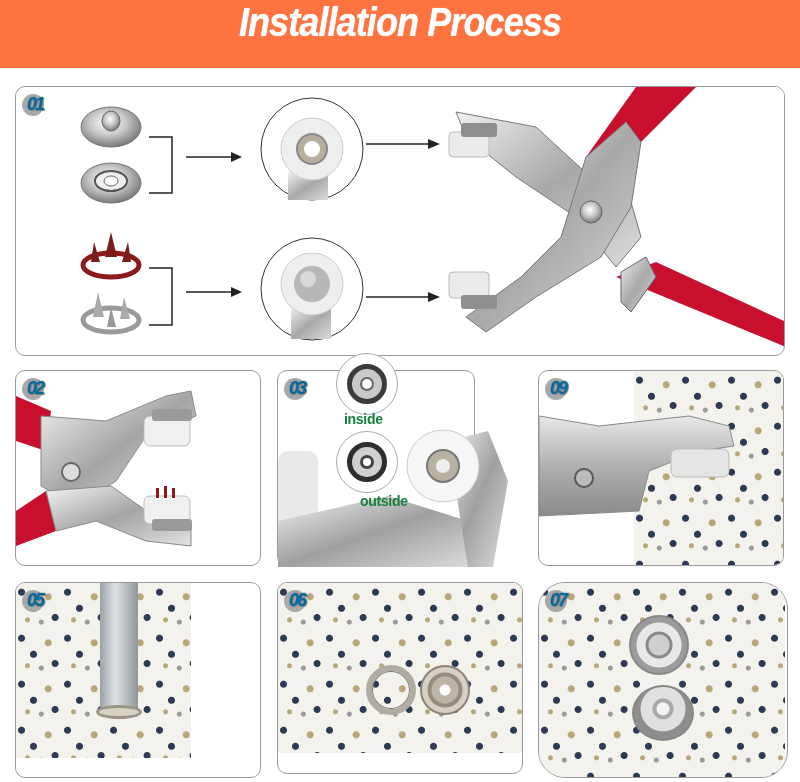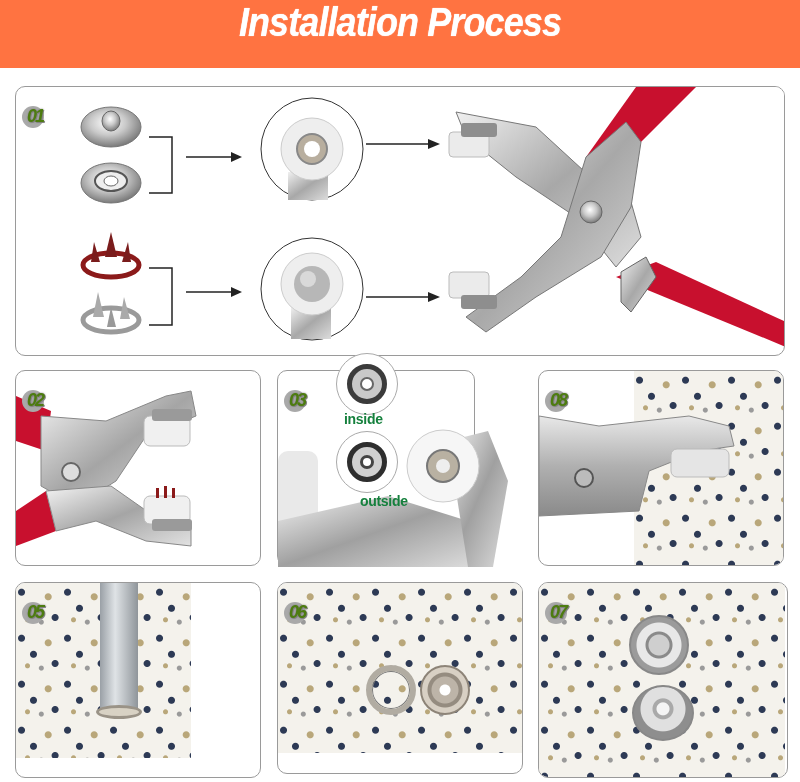--- a/index.html
+++ b/index.html
@@ -1,20 +1,20 @@
 <!DOCTYPE html>
 <html><head>
 <meta charset="utf-8">
 <style>
   * { box-sizing: border-box; margin: 0; padding: 0; }
   body { width: 800px; height: 782px; background: #ffffff; font-family: "Liberation Sans", sans-serif; position: relative; overflow: hidden; }
   .banner { position: absolute; left: 0; top: 0; width: 800px; height: 68px; background: #ff7341; display: flex; align-items: flex-start; justify-content: center; }
   .banner h1 { color: #ffffff; font-family: "Liberation Sans", sans-serif; font-weight: 900; font-style: italic; font-size: 40px; letter-spacing: -1px; transform: scaleX(0.9); text-shadow: 0 0 1px #fff; }
   .panel { position: absolute; border: 1.5px solid #9a9a9a; border-radius: 10px; background: #ffffff; overflow: hidden; }
-  .badge { position: absolute; left: 6px; top: 6px; width: 26px; height: 22px; display: flex; align-items: center; justify-content: center; font-family: "Liberation Sans", sans-serif; font-weight: 900; font-style: italic; font-size: 18px; color: #4d7c0f; letter-spacing: -2px; z-index: 5; text-shadow: 0 0 2px #777, 1px 1px 0 #888; margin-top: 12px; }
+  .badge { position: absolute; left: 6px; top: 6px; width: 26px; height: 22px; display: flex; align-items: center; justify-content: center; font-family: "Liberation Sans", sans-serif; font-weight: 900; font-style: italic; font-size: 18px; color: #0369a1; letter-spacing: -2px; z-index: 5; text-shadow: 0 0 2px #777, 1px 1px 0 #888; }
   .badge::before { content: ""; position: absolute; left: 0; top: 1px; width: 22px; height: 22px; border-radius: 50%; background: #a9a9a9; z-index: -1; }
   .abs { position: absolute; }
   .fabric { background-color: #f4f2ec; background-image:
       radial-gradient(circle at 12% 20%, #2d3a55 0 3px, transparent 4px),
       radial-gradient(circle at 38% 55%, #2d3a55 0 3px, transparent 4px),
       radial-gradient(circle at 70% 30%, #b9a77a 0 3px, transparent 4px),
       radial-gradient(circle at 85% 75%, #2d3a55 0 3px, transparent 4px),
       radial-gradient(circle at 55% 85%, #9a9a9a 0 2px, transparent 3px),
       radial-gradient(circle at 25% 80%, #b9a77a 0 2px, transparent 3px);
     background-size: 46px 46px; }
@@ -162,21 +162,21 @@
   <div class="abs" style="left:58px; top:60px; width:62px; height:62px; border-radius:50%; background:#fff; border:1px solid #aaa; display:flex; align-items:center; justify-content:center;">
     <div style="width:40px;height:40px;border-radius:50%;border:5px solid #2e2e2e;background:#d0d0d0;display:flex;align-items:center;justify-content:center;">
         <div style="width:14px;height:14px;border-radius:50%;background:#fff;border:3px solid #444;"></div>
       </div>
   </div>
   <div class="label-red" style="left:60px; top:122px;margin-left:22px;">outside</div>
 </div>
 
 <div class="panel" style="left:538px; top:370px; width:246px; height:196px;">
   <div class="abs fabric" style="left:95px; top:0; width:151px; height:196px;"></div>
-  <div class="badge">08</div>
+  <div class="badge">09</div>
   <svg class="abs" width="246" height="196" viewBox="0 0 246 196">
     <defs>
         <linearGradient id="steel4" x1="0" y1="0" x2="0" y2="1">
           <stop offset="0" stop-color="#e8e8e8"></stop>
           <stop offset="0.5" stop-color="#b0b0b0"></stop>
           <stop offset="1" stop-color="#8a8a8a"></stop>
         </linearGradient>
       </defs>
     <path d="M0,45 L60,55 L150,45 L190,55 L195,75 L160,80 L110,100 L100,140 L0,145 Z" fill="url(#steel4)" stroke="#888"></path>
     <circle cx="45" cy="107" r="9" fill="#bbb" stroke="#555" stroke-width="2"></circle>
@@ -191,18 +191,18 @@
   <div class="abs" style="left:80px; top:122px; width:46px; height:14px; border-radius:50%; border:3px solid #9a9387; background:#d8d2c4;"></div>
 </div>
 
 <div class="panel" style="left:277px; top:582px; width:246px; height:192px;">
   <div class="abs fabric" style="left:0; top:0; width:246px; height:170px;"></div>
   <div class="badge">06</div>
   <div class="abs" style="left:88px; top:82px; width:50px; height:50px; border-radius:50%; border:6px solid #b1aca2; background:transparent; box-shadow: inset 0 0 0 1px #777;"></div>
   <div class="abs" style="left:142px; top:82px; width:50px; height:50px; border-radius:50%; background:radial-gradient(circle,#fff 0 5px,#bdb4a8 6px 13px,#958c80 14px 17px,#d8d0c4 18px); border:2px solid #8d8478;"></div>
 </div>
 
-<div class="panel" style="left:538px; top:582px; width:250px; height:196px;">
+<div class="panel" style="left:538px; top:582px; width:250px; height:196px;border-radius:27px;">
   <div class="abs fabric" style="left:0; top:0; width:246px; height:196px;"></div>
   <div class="badge">07</div>
   <div class="abs" style="left:90px; top:32px; width:60px; height:60px; border-radius:50%; background:radial-gradient(circle,#cfcfcf 0 10px,#8a8a8a 11px 13px,#e8e8e8 14px 22px,#9b9b9b 23px); border:2px solid #888;"></div>
   <div class="abs" style="left:93px; top:102px; width:62px; height:56px; border-radius:50%; background:radial-gradient(circle at 50% 42%,#f4f4f4 0 6px,#a9a9a9 7px 10px,#e0e0e0 11px 22px,#8e8e8e 23px); border:2px solid #888;"></div>
 </div>
 
 </body></html>

